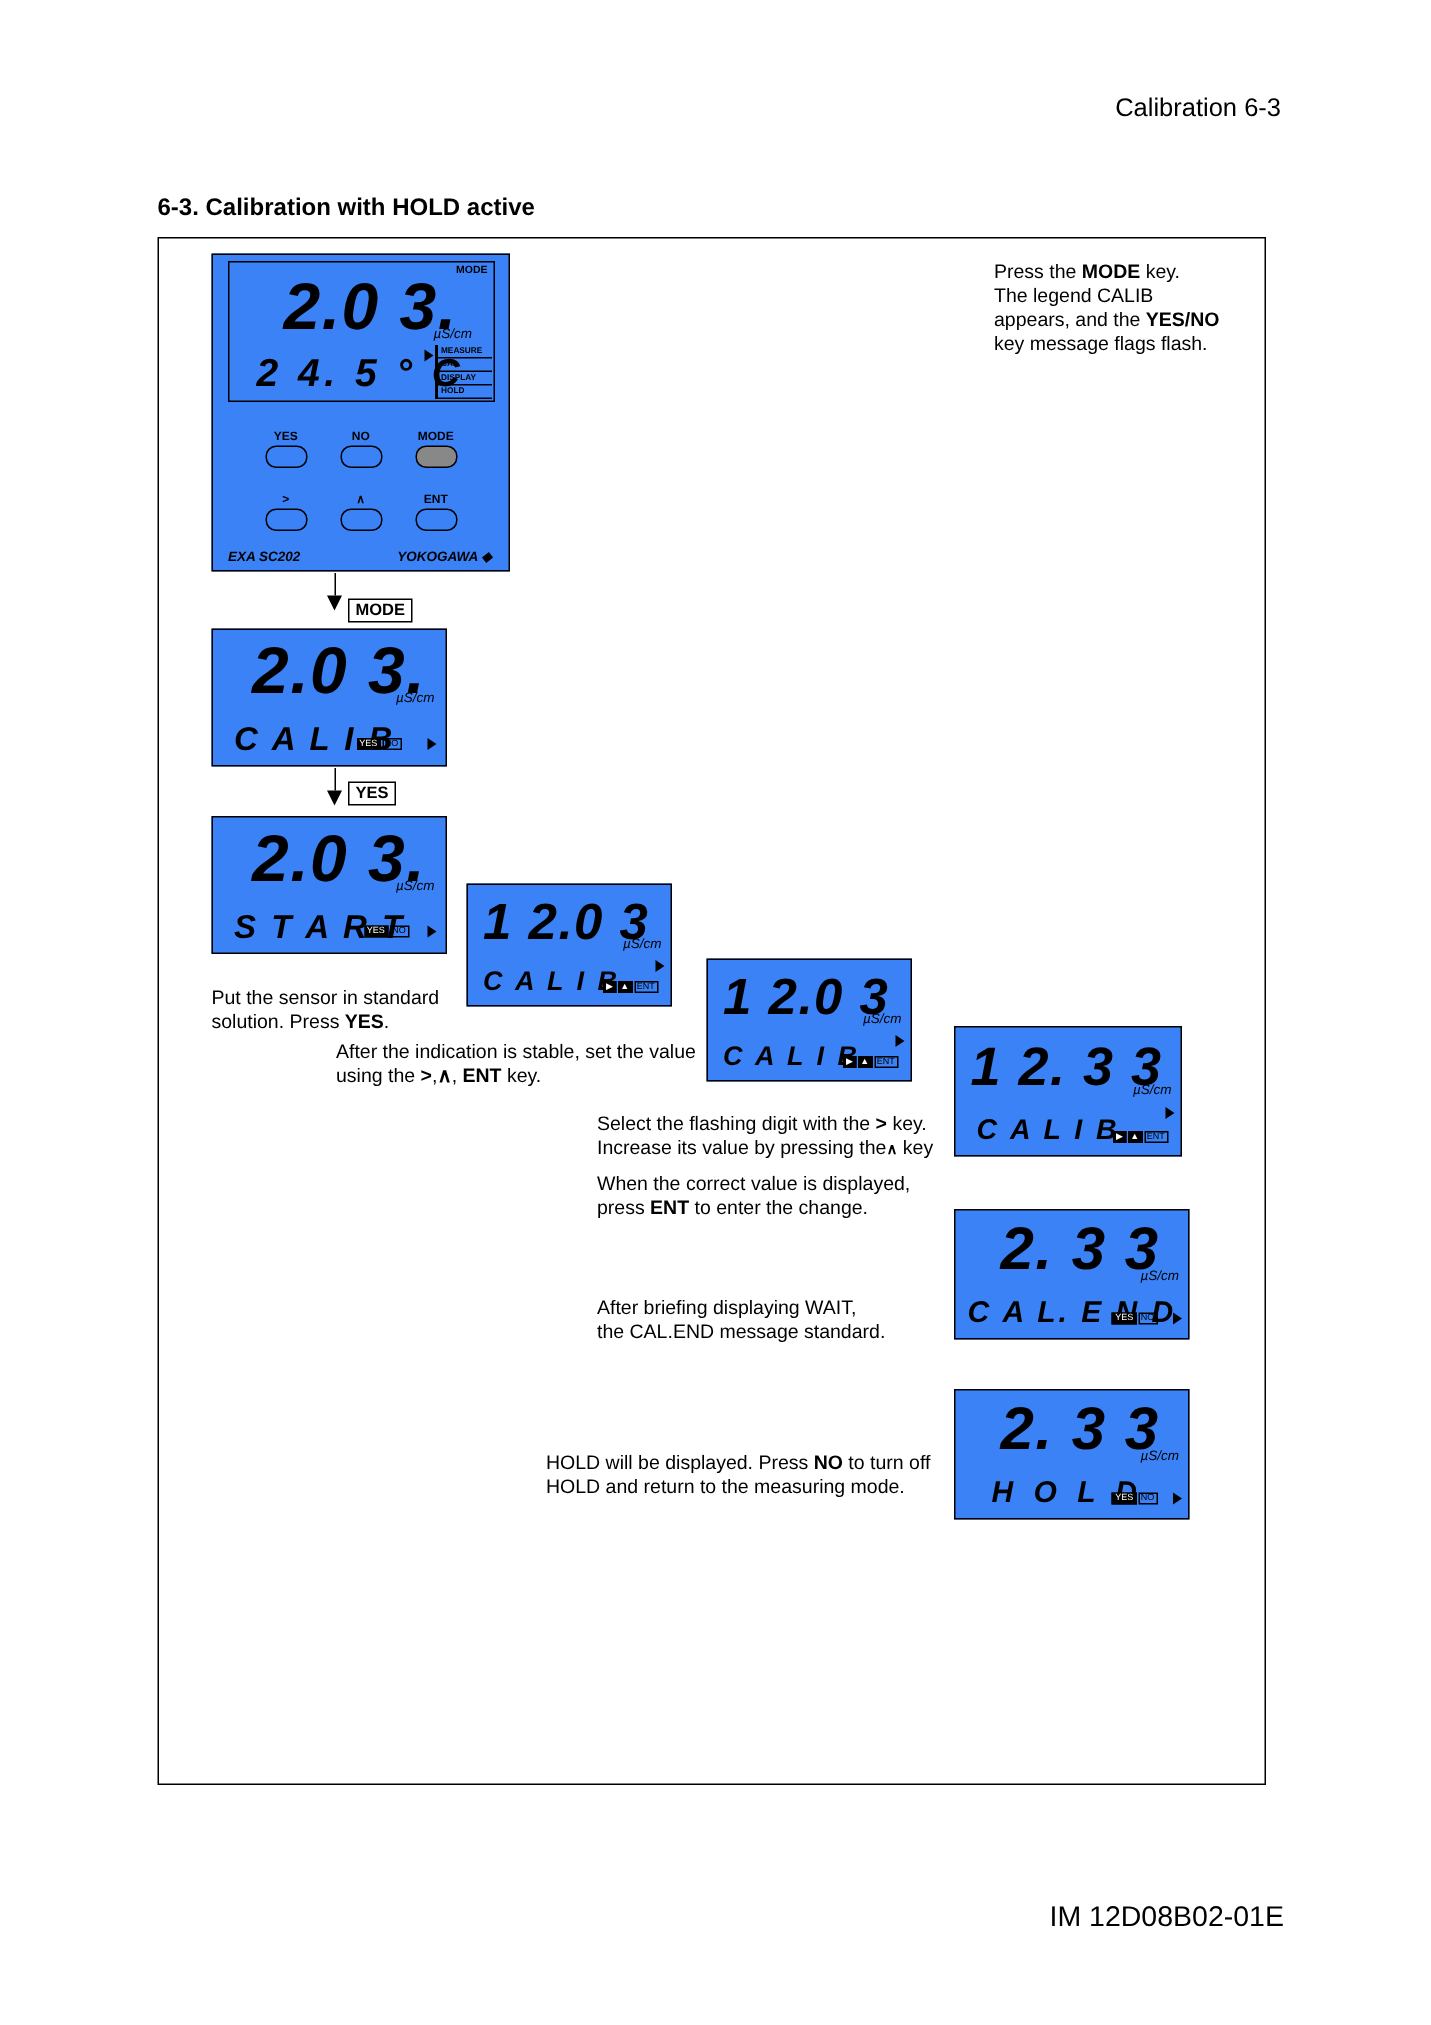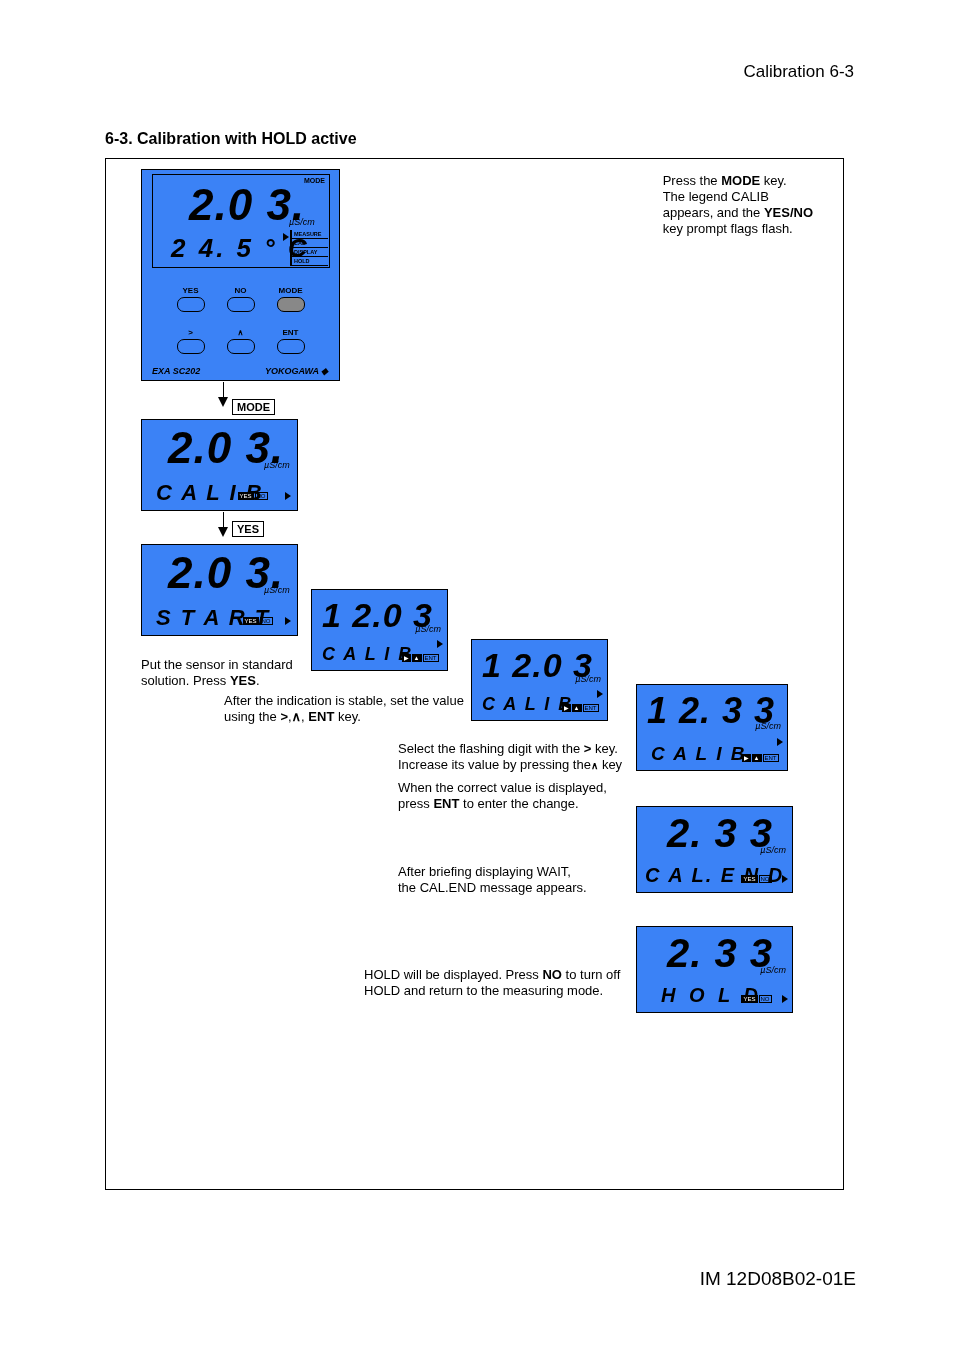--- a/index.html
+++ b/index.html
@@ -38,21 +38,21 @@
   <div class="hdr">Calibration 6-3</div>
   <div class="section-title">6-3. Calibration with HOLD active</div>
   <div class="footer">IM 12D08B02-01E</div>
 
   <div class="frame">
 
     <div class="body-text" style="position:absolute;top:14px;right:30px;">
       <span>Press the </span><b>MODE</b><span> key.</span><br>
       <span>The legend CALIB</span><br>
       <span>appears, and the </span><b>YES/NO</b><br>
-      <span>key prompt flags flash.</span>
+      <span>key message flags flash.</span>
     </div>
 
     <div class="panel" style="top:10px;left:35px;width:197px;height:210px">
 
       <div style="position:absolute;top:4px;left:10px;width:176px;height:92px;border:1px solid #000">
         <div style="position:absolute;top:2px;right:4px;font-size:7px;font-weight:bold">MODE</div>
         <div class="seg big" style="position:absolute;top:8px;left:36px">2.0 3.</div>
         <span class="unit" style="position:absolute;top:42px;left:136px">µS/cm</span>
         <div class="seg sml" style="position:absolute;top:60px;left:18px;letter-spacing:3px;font-size:26px">2 4. 5 ° C</div>
         <span class="tri" style="position:absolute;top:58px;right:40px"></span>
@@ -179,21 +179,21 @@
     <span class="hold-tag" style="position:absolute;top:649px;left:531px">HOLD</span>
     <div class="panel" style="top:647px;left:530px;width:155px;height:85px">
       <div class="seg big" style="position:absolute;top:6px;left:30px;font-size:40px">2. 3 3</div>
       <span class="unit" style="position:absolute;top:38px;right:6px">µS/cm</span>
       <div class="seg" style="position:absolute;bottom:5px;left:8px;font-size:20px;font-style:italic;letter-spacing:2px">C A L. E N D</div>
       <span style="position:absolute;bottom:7px;right:20px"><span class="tiny-inv">YES</span><span class="tiny">NO</span></span>
       <span class="tri" style="position:absolute;bottom:9px;right:4px"></span>
     </div>
 
     <div class="body-text" style="position:absolute;top:705px;left:292px">
-      <span>After briefing displaying WAIT,</span><br><span>the CAL.END message appears.</span>
+      <span>After briefing displaying WAIT,</span><br><span>the CAL.END message standard.</span>
     </div>
 
 
     <span class="hold-tag" style="position:absolute;top:769px;left:531px">HOLD</span>
     <div class="panel" style="top:767px;left:530px;width:155px;height:85px">
       <div class="seg big" style="position:absolute;top:6px;left:30px;font-size:40px">2. 3 3</div>
       <span class="unit" style="position:absolute;top:38px;right:6px">µS/cm</span>
       <div class="seg" style="position:absolute;bottom:5px;left:24px;font-size:20px;font-style:italic;letter-spacing:4px">H O L D</div>
       <span style="position:absolute;bottom:7px;right:20px"><span class="tiny-inv">YES</span><span class="tiny">NO</span></span>
       <span class="tri" style="position:absolute;bottom:9px;right:4px"></span>

